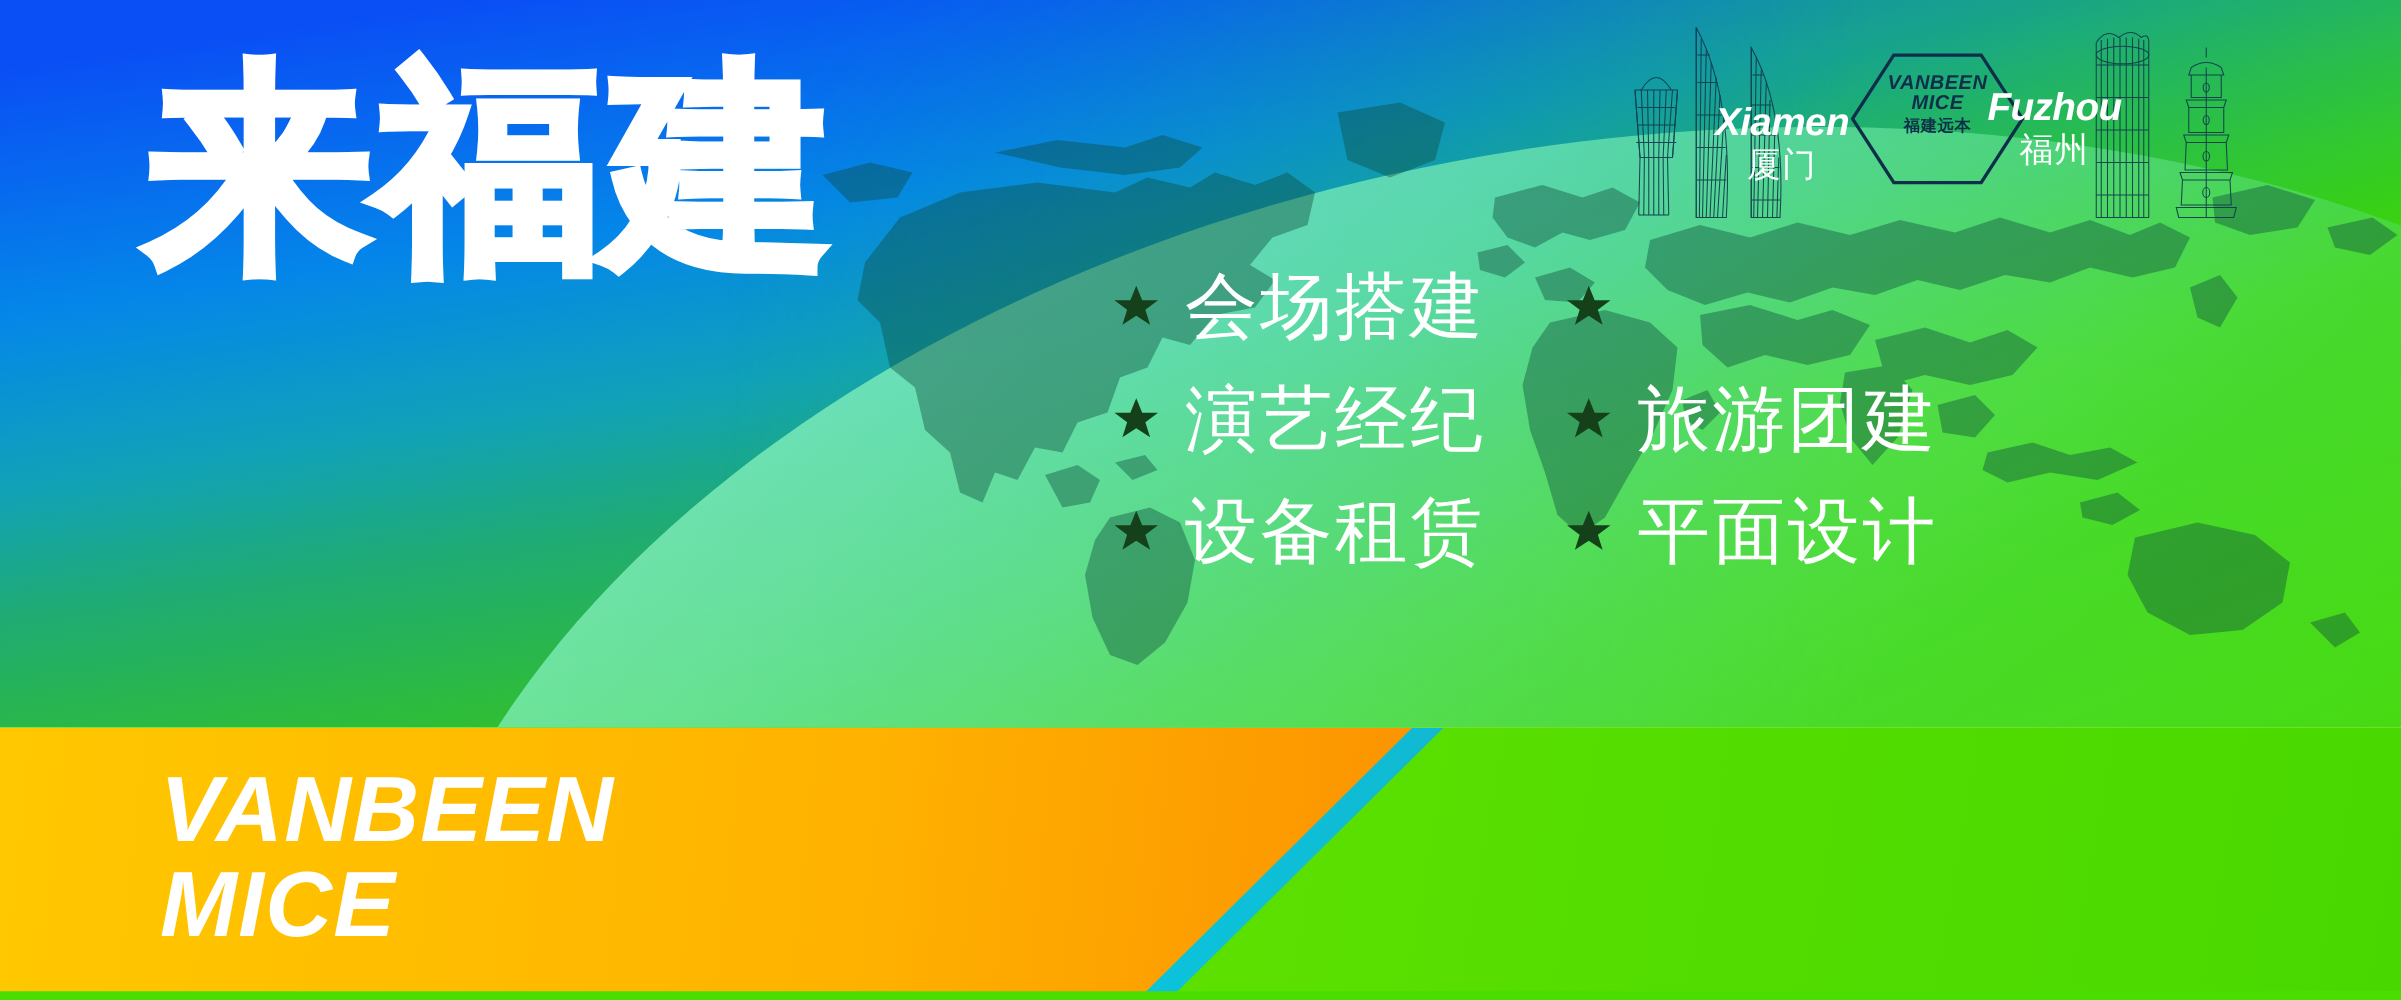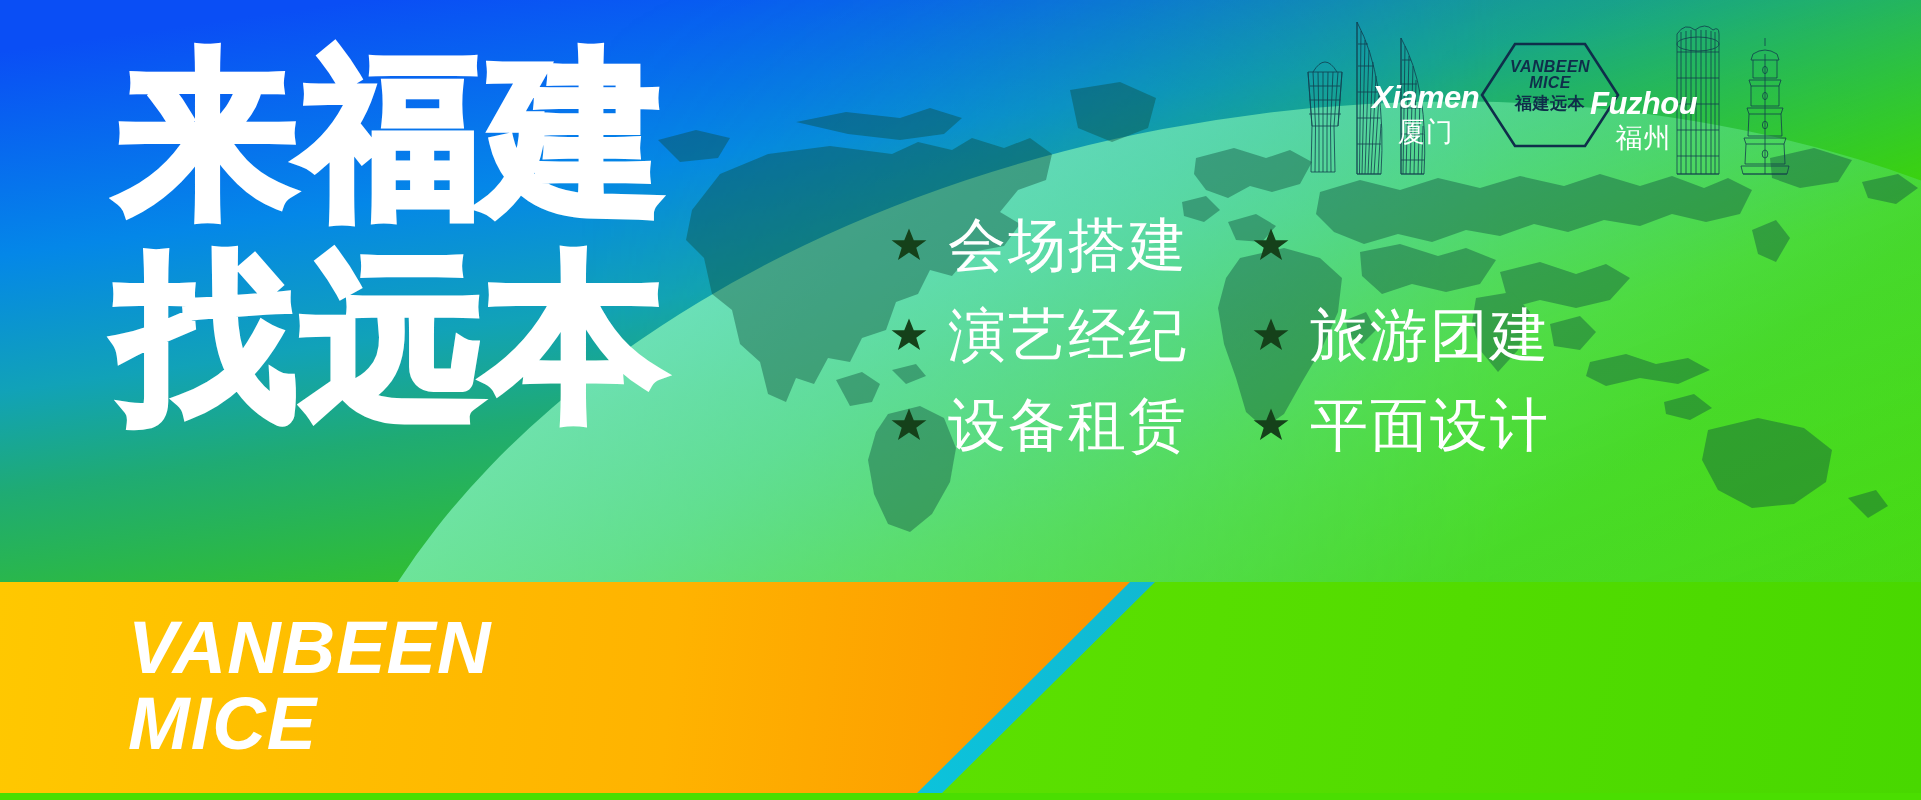--- a/index.html
+++ b/index.html
@@ -169,21 +169,21 @@
   }
   .city-cn {
     display: block;
     margin-top: 6px;
     font-size: 27px;
     font-weight: 400;
     letter-spacing: 1px;
     font-family: Liberation Serif, serif;
   }
   .city-xiamen { left: 77px; top: 78px; }
-  .city-fuzhou { left: 295px; top: 84px; }
+  .city-fuzhou { left: 295px; top: 66px; }
 
   .hexlogo {
     position: absolute;
     left: 185px;
     top: 36px;
     width: 140px;
     height: 110px;
   }
   .hexlogo svg { width: 100%; height: 100%; display:block; }
   .hex-text {
@@ -199,21 +199,21 @@
     display: block;
     font-size: 16px;
     font-weight: 900;
     font-style: italic;
     letter-spacing: 0.4px;
     font-family: "Liberation Sans", sans-serif;
   }
   .hex-cn {
     display: block;
     margin-top: 3px;
-    font-size: 17px;
+    font-size: 13px;
     font-weight: 700;
     letter-spacing: 0.5px;
     font-family: "DejaVu Sans", sans-serif;
   }
 
   
   .bottom-bar {
     position: absolute;
     left: 0;
     top: 582px;
@@ -325,21 +325,20 @@
           <path d="M1248 436 L1276 428 L1288 444 L1268 456 Z"></path>
 
           <path d="M1170 96 L1214 86 L1252 98 L1238 120 L1200 126 L1172 116 Z"></path>
           <path d="M1262 120 L1298 112 L1318 126 L1296 142 L1268 136 Z"></path>
         </g>
       </svg>
     </div>
 
     <div class="headline">
       <span class="hl-line">来福建</span>
-      <span class="hl-line">找远本</span>
     </div>
 
     <div class="services">
 
       <div class="svc-row">
         <div class="svc-item svc-col1">
           <span class="svc-star">
             <svg viewBox="0 0 24 24">
                 <path fill="currentColor" d="M12 1.6 L15 9 L23 9 L16.6 13.8 L19 21.4 L12 16.8 L5 21.4 L7.4 13.8 L1 9 L9 9 Z"></path>
               </svg>

